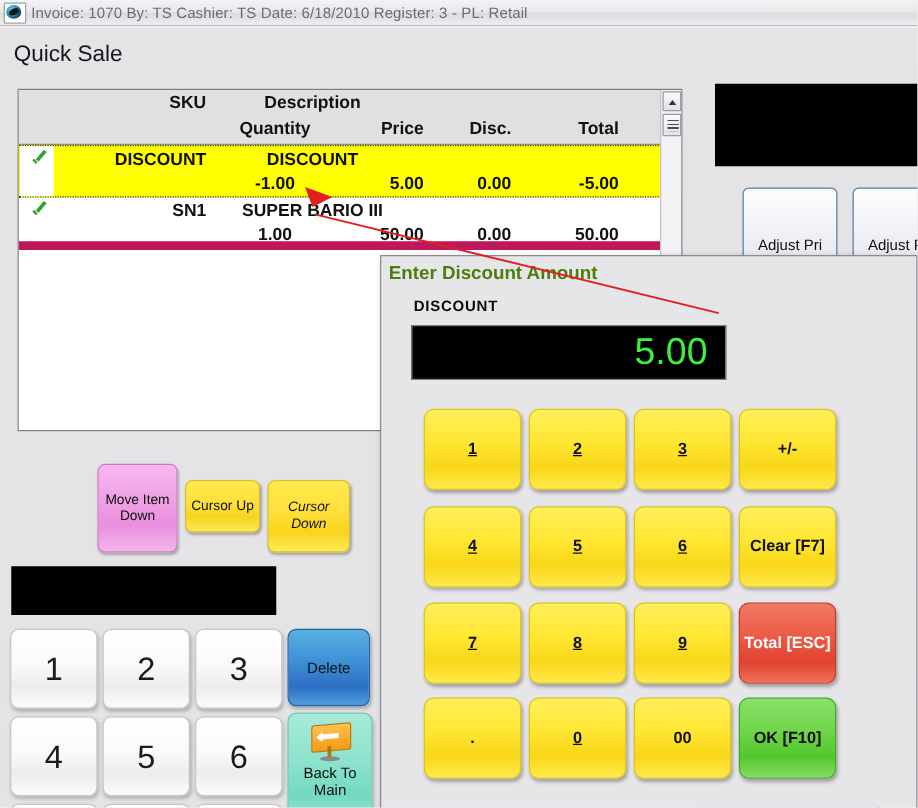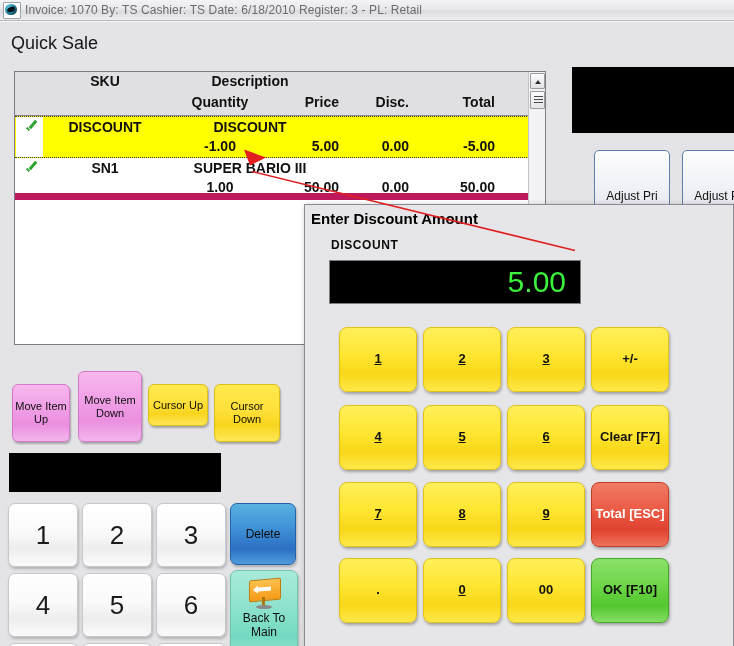--- a/index.html
+++ b/index.html
@@ -75,21 +75,21 @@
   }
   #grid-head .hrow{
     position:absolute;left:0;width:530px;height:21px;
     font-size:14px;font-weight:bold;color:#111;
   }
   #grid-head .hrow.r1{top:1px;}
   #grid-head .hrow.r2{top:22px;}
   .cell{position:absolute;white-space:nowrap;}
 
   .col-check{left:4px;width:26px;text-align:center;}
-  .col-sku{left:30px;width:120px;text-align:center;}
+  .col-sku{left:30px;width:120px;text-align:right;}
   .col-desc{left:160px;width:150px;text-align:center;}
   .col-qty{left:160px;width:90px;text-align:center;}
   .col-price{left:258px;width:66px;text-align:right;}
   .col-disc{left:330px;width:64px;text-align:right;}
   .col-total{left:402px;width:78px;text-align:right;}
 
   .grid-rows{position:absolute;left:0;top:44px;width:530px;}
   .grid-row{
     position:relative;width:530px;height:42px;
     font-size:14px;font-weight:bold;color:#111;
@@ -159,21 +159,21 @@
     background:linear-gradient(to bottom,#f7b8ee 0%,#f0a0e6 40%,#ea8fdf 70%,#f3b5ec 100%);
     border:1px solid #d479c7;
   }
   .btn-yellow{
     background:linear-gradient(to bottom,#ffe94f 0%,#ffe03a 45%,#f7d41e 72%,#ffe957 100%);
     border:1px solid #dcc01a;
   }
   #btn-move-up{left:12px;top:362px;width:58px;height:58px;}
   #btn-move-down{left:78px;top:349px;width:64px;height:71px;}
   #btn-cursor-up{left:148px;top:362px;width:60px;height:42px;}
-  #btn-cursor-down{left:214px;top:362px;width:66px;height:58px;}
+  #btn-cursor-down{left:214px;top:362px;width:66px;height:58px;font-style:italic;}
 
   
   #left-display{
     position:absolute;left:9px;top:431px;width:212px;height:39px;
     background:#000000;
   }
 
   
   .key-white{
     position:absolute;width:70px;height:64px;border-radius:7px;box-sizing:border-box;
@@ -274,21 +274,21 @@
   
   #discount-dialog{
     position:absolute;left:304px;top:182px;width:430px;height:456px;
     background:#e6e6e9;
     border:1px solid #8b8b91;
     box-sizing:border-box;
     box-shadow:2px 2px 6px rgba(0,0,0,0.35);
   }
   #dlg-title{
     position:absolute;left:6px;top:5px;
-    font-size:15px;font-weight:bold;color:#000000;
+    font-size:15px;font-weight:bold;color:#4d7c0f;
   }
   #dlg-field-label{
     position:absolute;left:26px;top:33px;
     font-size:12px;font-weight:bold;color:#0b0b0b;letter-spacing:0.6px;
   }
   #dlg-display{
     position:absolute;left:24px;top:55px;width:252px;height:44px;
     background:#000000;border:1px solid #7b7b80;box-sizing:border-box;
     display:flex;align-items:center;justify-content:flex-end;
     padding-right:14px;
@@ -434,21 +434,20 @@
       <div id="grid-scroll">
         <div class="sb-btn up">
             <span class="sb-arrow"></span>
           </div>
         <div class="sb-thumb">
             <span class="sb-grip"></span>
           </div>
       </div>
     </div>
 
-    <div class="btn3d btn-pink" id="btn-move-up">Move Item Up</div>
     <div class="btn3d btn-pink" id="btn-move-down">Move Item Down</div>
     <div class="btn3d btn-yellow" id="btn-cursor-up">Cursor Up</div>
     <div class="btn3d btn-yellow" id="btn-cursor-down">Cursor Down</div>
 
     <div id="left-display"></div>
 
     <div class="key-white" id="k1">1</div>
     <div class="key-white" id="k2">2</div>
     <div class="key-white" id="k3">3</div>
     <div class="key-white" id="k4">4</div>

